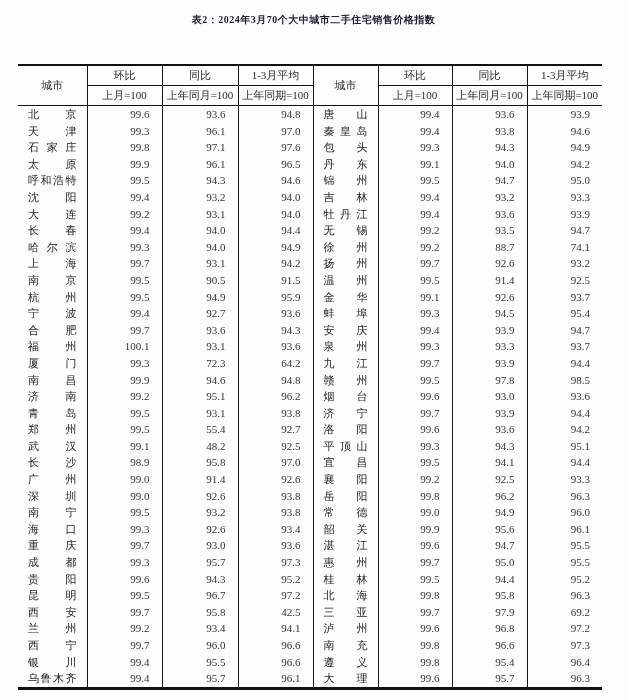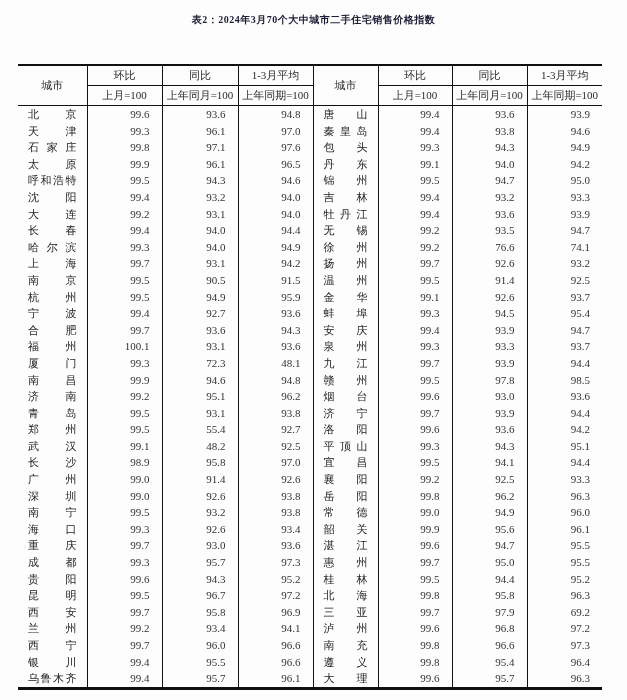--- a/index.html
+++ b/index.html
@@ -294,21 +294,21 @@
           <td class="num">99.3</td>
           <td class="num">94.0</td>
           <td class="num">94.9</td>
           <td class="city">
             <span class="jc">
               <span>徐</span>
               <span>州</span>
             </span>
           </td>
           <td class="num">99.2</td>
-          <td class="num">76.6</td>
+          <td class="num">88.7</td>
           <td class="num last">74.1</td>
         </tr>
         <tr>
           <td class="city">
             <span class="jc">
               <span>上</span>
               <span>海</span>
             </span>
           </td>
           <td class="num">99.7</td>
@@ -426,21 +426,21 @@
         </tr>
         <tr>
           <td class="city">
             <span class="jc">
               <span>厦</span>
               <span>门</span>
             </span>
           </td>
           <td class="num">99.3</td>
           <td class="num">72.3</td>
-          <td class="num">48.1</td>
+          <td class="num">64.2</td>
           <td class="city">
             <span class="jc">
               <span>九</span>
               <span>江</span>
             </span>
           </td>
           <td class="num">99.7</td>
           <td class="num">93.9</td>
           <td class="num last">94.4</td>
         </tr>
@@ -727,21 +727,21 @@
         </tr>
         <tr>
           <td class="city">
             <span class="jc">
               <span>西</span>
               <span>安</span>
             </span>
           </td>
           <td class="num">99.7</td>
           <td class="num">95.8</td>
-          <td class="num">96.9</td>
+          <td class="num">42.5</td>
           <td class="city">
             <span class="jc">
               <span>三</span>
               <span>亚</span>
             </span>
           </td>
           <td class="num">99.7</td>
           <td class="num">97.9</td>
           <td class="num last">69.2</td>
         </tr>

